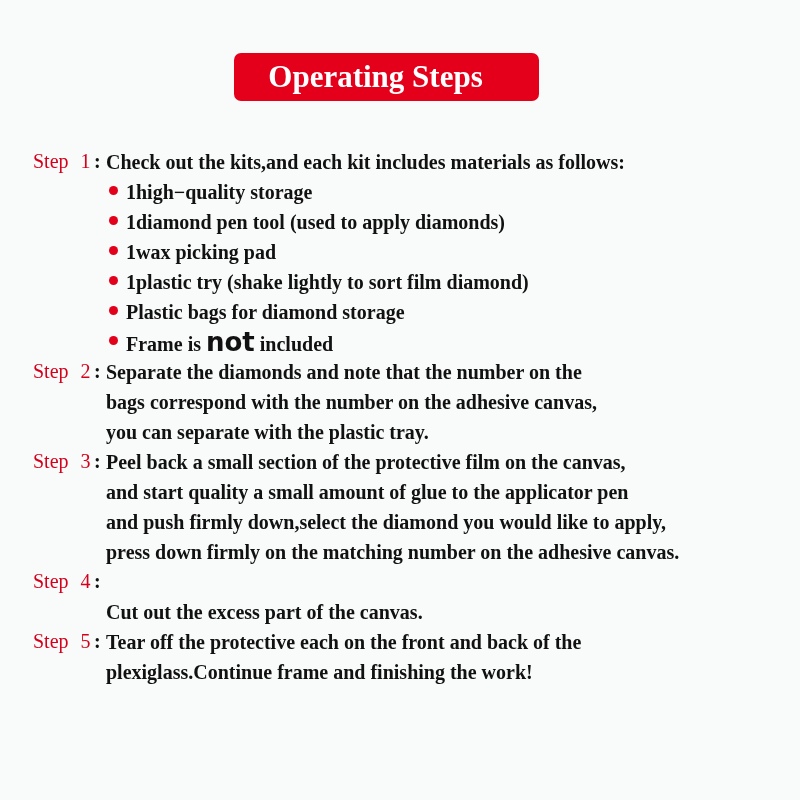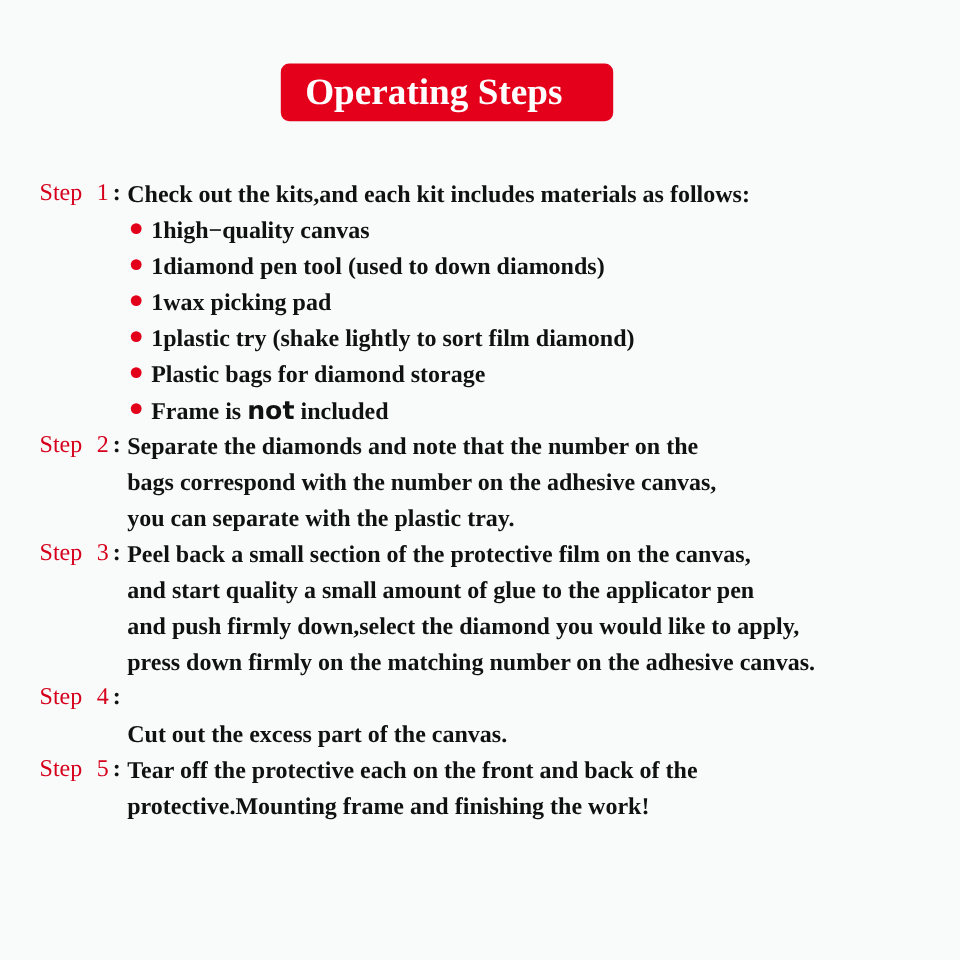--- a/index.html
+++ b/index.html
@@ -1,21 +1,21 @@
 <!DOCTYPE html>
 <html><head>
 <meta charset="utf-8">
 <style>
   html, body { margin:0; padding:0; }
   body {
     width:800px; height:800px; background:#f9fafa; position:relative; overflow:hidden;
     font-family: "Liberation Serif", "DejaVu Serif", serif;
   }
   .banner {
-    position:absolute; left:234px; top:53px; width:277px; height:48px;
+    position:absolute; left:234px; top:53px; width:305px; height:48px;
     background:#e4001b; border-radius:7px;
     display:flex; align-items:center; justify-content:center;
   }
   .banner-title {
     color:#ffffff; font-size:31px; font-weight:bold; letter-spacing:0px;
     padding-right:22px;
   }
   .content {
     position:absolute; left:17px; top:146px; width:790px;
     font-size:20px; line-height:30px; color:#111111; font-weight:bold;
@@ -25,43 +25,43 @@
     position:absolute; left:16px; top:0; color:#d6001c; font-weight:normal;
   }
   .step-label .num { margin-left:12px; }
   .colon { position:absolute; left:77px; top:0; color:#111; }
   .text { position:absolute; left:89px; top:1px; }
   .bullet-line .dot {
     position:absolute; left:92px; top:10px; width:9px; height:9px;
     border-radius:50%; background:#e3001b;
   }
   .bullet-line .text { left:109px; }
-  .heavy { font-family:"DejaVu Sans", sans-serif; font-weight:bold; font-size:21px; }
+  .heavy { font-family:"DejaVu Sans", sans-serif; font-weight:bold; font-size:26px; }
 </style>
 </head>
 <body>
 
 <div class="banner">
   <span class="banner-title">Operating Steps</span>
 </div>
 
 <div class="content">
 
   <div class="line">
     <span class="step-label"><span>Step</span><span class="num">1</span></span>
     <span class="colon">:</span>
     <span class="text">Check out the kits,and each kit includes materials as follows:</span>
   </div>
   <div class="line bullet-line">
     <span class="dot"></span>
-    <span class="text">1high−quality canvas</span>
+    <span class="text">1high−quality storage</span>
   </div>
   <div class="line bullet-line">
     <span class="dot"></span>
-    <span class="text">1diamond pen tool (used to down  diamonds)</span>
+    <span class="text">1diamond pen tool (used to apply  diamonds)</span>
   </div>
   <div class="line bullet-line">
     <span class="dot"></span>
     <span class="text">1wax picking pad</span>
   </div>
   <div class="line bullet-line">
     <span class="dot"></span>
     <span class="text">1plastic try (shake lightly to sort film diamond)</span>
   </div>
   <div class="line bullet-line">
@@ -107,16 +107,16 @@
   <div class="line">
       <span class="text">Cut out the excess part of the canvas.</span>
     </div>
 
   <div class="line">
     <span class="step-label"><span>Step</span><span class="num">5</span></span>
     <span class="colon">:</span>
     <span class="text">Tear off the protective each on the front and back of the</span>
   </div>
   <div class="line">
-      <span class="text">protective.Mounting frame and finishing the work!</span>
+      <span class="text">plexiglass.Continue frame and finishing the work!</span>
     </div>
 
 </div>
 
 </body></html>

